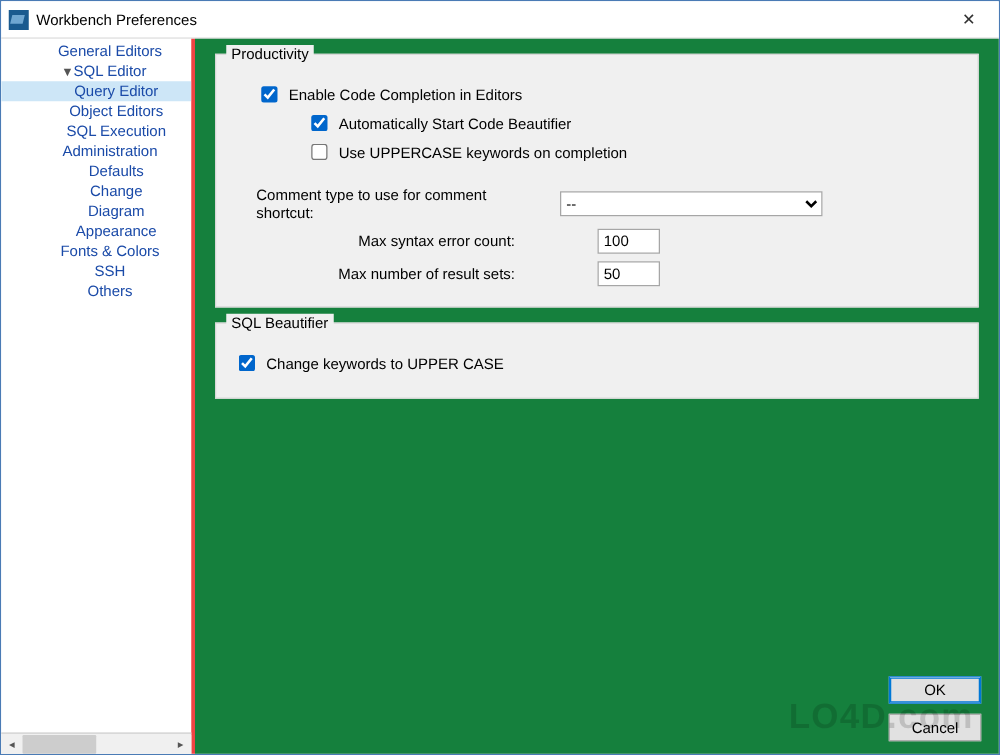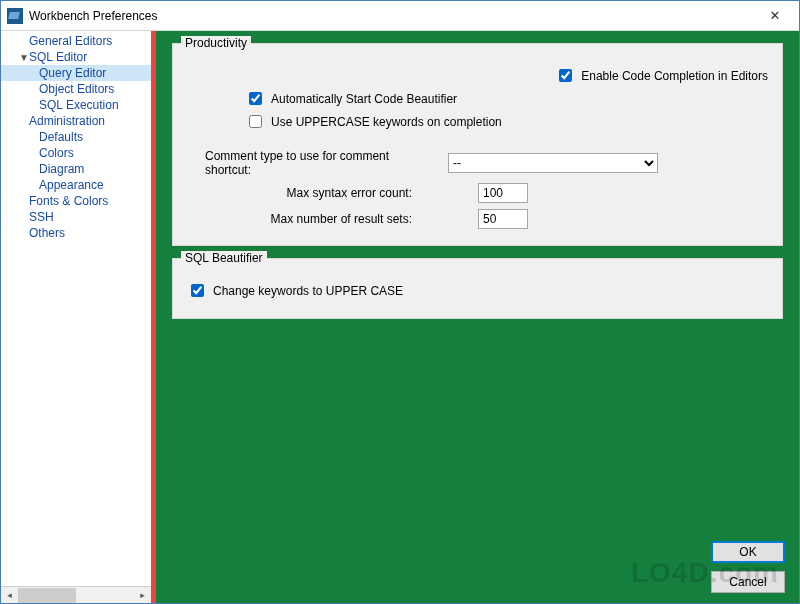--- a/index.html
+++ b/index.html
@@ -49,25 +49,26 @@
       font-size: 13px; color: #333;
       cursor: pointer;
     }
     .body {
       flex: 1;
       display: flex;
       min-height: 0;
     }
     .sidebar {
       width: 155px;
-      border-right: 5px solid #ef4444;
-      background: #fff;
-      position: relative;
-      display: flex;
-      flex-direction: column;
+      border-right: 3px solid #ef4444;
+      background: #fff;
+      position: relative;
+      display: flex;
+      flex-direction: column;
+      text-align: center;
     }
     .tree {
       flex: 1;
       overflow: hidden;
       padding: 2px 0;
     }
     .tree-item {
       padding: 1px 6px 1px 8px;
       color: #1a4aa8;
       cursor: pointer;
@@ -123,21 +124,21 @@
       background: #f0f0f0;
       padding: 0 4px;
       color: #000;
     }
     .chk-row {
       display: flex;
       align-items: center;
       gap: 6px;
       margin: 4px 0;
     }
-    .chk-row.indent1 { margin-left: 18px; justify-content: flex-end; }
+    .chk-row.indent1 { margin-left: 18px; }
     .chk-row.indent2 { margin-left: 58px; }
     input[type="checkbox"] {
       width: 13px; height: 13px;
       accent-color: #0066cc;
     }
     .form-row {
       display: flex;
       align-items: center;
       gap: 18px;
       margin: 6px 0 2px 0;
@@ -209,21 +210,21 @@
 
     <div class="sidebar">
       <div class="tree" id="tree">
           <div class="tree-item level1"><span class="tree-arrow"></span><span>General Editors</span></div>
           <div class="tree-item level1"><span class="tree-arrow">▼</span><span>SQL Editor</span></div>
           <div class="tree-item level2 selected"><span>Query Editor</span></div>
           <div class="tree-item level2"><span>Object Editors</span></div>
           <div class="tree-item level2"><span>SQL Execution</span></div>
           <div class="tree-item level1"><span class="tree-arrow"></span><span>Administration</span></div>
           <div class="tree-item level2"><span>Defaults</span></div>
-          <div class="tree-item level2"><span>Colors</span></div>
+          <div class="tree-item level2"><span>Change</span></div>
           <div class="tree-item level2"><span>Diagram</span></div>
           <div class="tree-item level2"><span>Appearance</span></div>
           <div class="tree-item level1"><span class="tree-arrow"></span><span>Fonts &amp; Colors</span></div>
           <div class="tree-item level1"><span class="tree-arrow"></span><span>SSH</span></div>
           <div class="tree-item level1"><span class="tree-arrow"></span><span>Others</span></div>
         </div>
       <div class="hscroll">
         <div class="btn">◂</div>
         <div class="track">
           <div class="thumb"></div>

